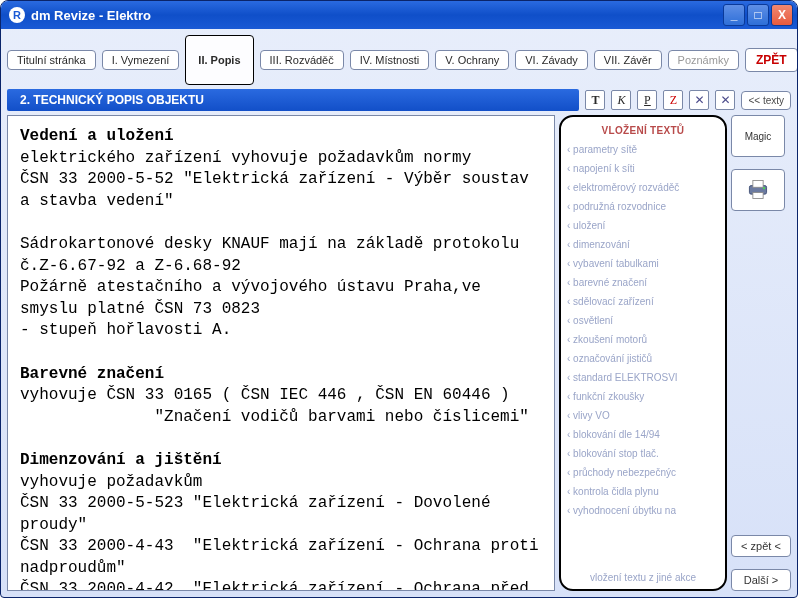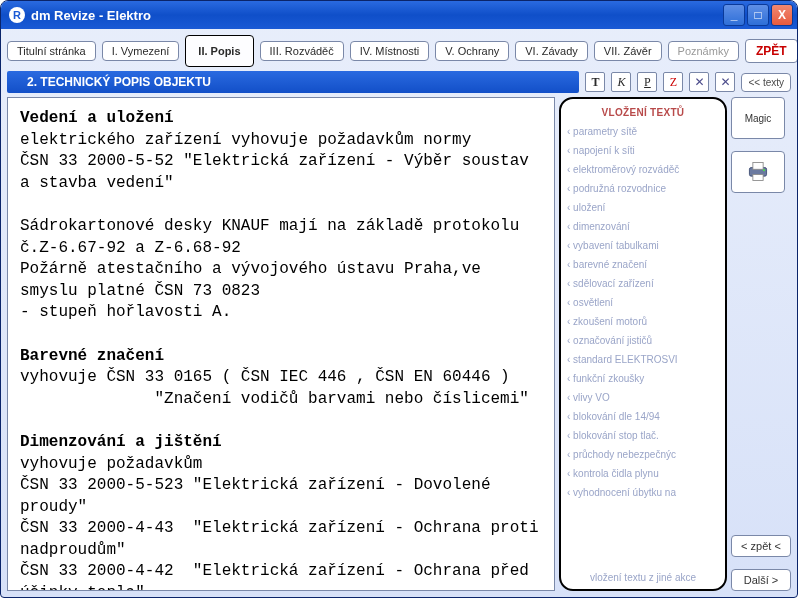--- a/index.html
+++ b/index.html
@@ -8,25 +8,25 @@
   .titlebar { height: 28px; background: linear-gradient(#2a6ae0, #0f4fc9 50%, #1a5ad5); display: flex; align-items: center; padding: 0 4px 0 8px; color: #fff; font-weight: bold; font-size: 13px; }
   .titlebar-icon { width: 16px; height: 16px; border-radius: 50%; background: #fff; color: #1a5ad5; font-weight: bold; display: flex; align-items: center; justify-content: center; margin-right: 6px; font-size: 11px; }
   .window-buttons { margin-left: auto; display: flex; gap: 2px; }
   .winbtn { width: 22px; height: 22px; border-radius: 3px; border: 1px solid #0a3a9a; display: flex; align-items: center; justify-content: center; font-family: Arial; font-size: 12px; font-weight: bold; cursor: pointer; }
   .winbtn.min { background: linear-gradient(#5f8fe6,#2e6fd8); color: #fff; }
   .winbtn.max { background: linear-gradient(#5f8fe6,#2e6fd8); color: #fff; }
   .winbtn.close { background: linear-gradient(#f08870,#e85b3e); color: #fff; }
   .content { display: flex; flex-direction: column; padding: 6px; height: calc(100% - 28px); gap: 4px; }
   .tabs-row { display: flex; align-items: center; gap: 6px; }
   .tab-btn { background: #fff; border: 1px solid #7a88a8; border-radius: 4px; padding: 3px 9px; font-size: 11px; cursor: pointer; white-space: nowrap; color: #2a2a2a; }
-  .tab-btn.active { font-weight: bold; border-color: #000; padding: 9px 12px; background: #fdfdff; }
+  .tab-btn.active { font-weight: bold; border-color: #000; padding: 18px 12px; background: #fdfdff; }
   .tab-btn.notes { color: #999; }
   .back-btn { margin-left: auto; font-weight: bold; color: #c80000; border: 1px solid #7a88a8; border-radius: 4px; padding: 4px 10px; background: #fff; cursor: pointer; font-size: 12px; }
   .toolbar-row { display: flex; align-items: center; gap: 6px; }
-  .section-title { flex: 1; height: 22px; background: linear-gradient(#2a6ae0,#124fc8); color: #fff; font-weight: bold; font-size: 12px; display: flex; align-items: center; padding: 0 20px; border-radius: 2px; }
+  .section-title { flex: 1; height: 22px; background: linear-gradient(#2a6ae0,#124fc8); color: #fff; font-weight: bold; font-size: 12px; display: flex; align-items: center; padding: 0 13px; border-radius: 2px; }
   .fmtbtn { width: 20px; height: 20px; border: 1px solid #7a88a8; background: #fff; border-radius: 2px; font-family: 'Times New Roman', serif; font-size: 12px; display: flex; align-items: center; justify-content: center; cursor: pointer; color: #2a2a2a; }
   .fmtbtn.red { color: #c00; }
   .fmtbtn.x { color: #4a4a8a; }
   .texts-btn { border: 1px solid #7a88a8; border-radius: 4px; background: #fff; padding: 3px 6px; font-size: 10px; cursor: pointer; color: #4a4a4a; }
   .main-row { display: flex; gap: 4px; flex: 1; min-height: 0; }
   .editor-wrap { flex: 1; display: flex; gap: 4px; min-width: 0; }
   .editor { flex: 1; background: #fff; border: 1px solid #7a88a8; padding: 10px 12px; font-family: 'Courier New', monospace; font-size: 16px; line-height: 1.35; color: #000; overflow: hidden; white-space: pre-wrap; }
   .side-panel { width: 168px; background: #fff; border: 2px solid #000; border-radius: 14px; padding: 8px 6px 6px; display: flex; flex-direction: column; }
   .side-title { color: #b84a4a; font-weight: bold; font-size: 10px; text-align: center; margin-bottom: 4px; letter-spacing: 0.3px; }
   .side-list { flex: 1; overflow: hidden; font-size: 10px; color: #9aa5c8; }

